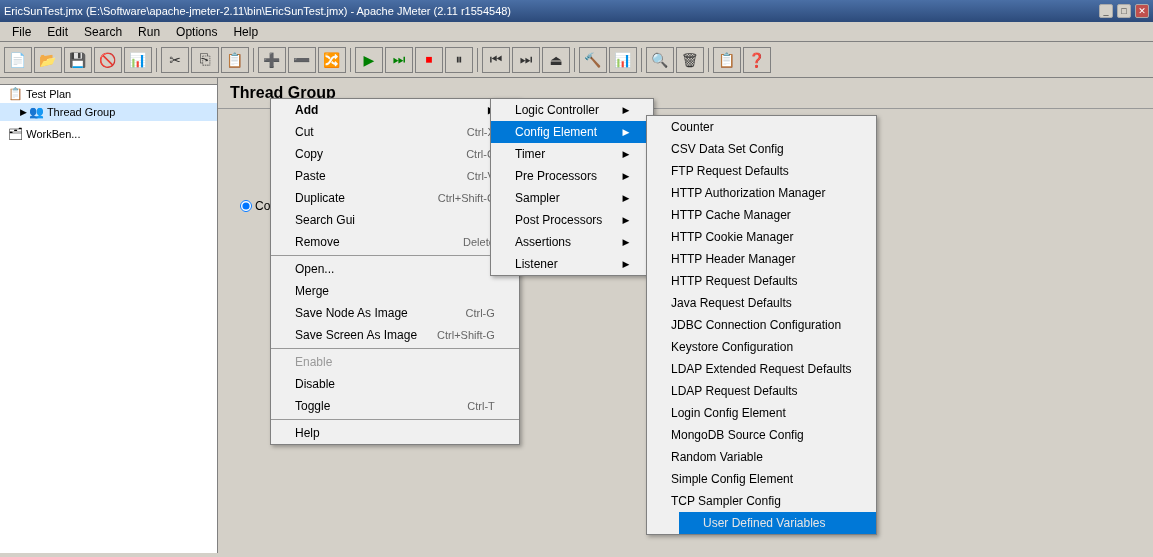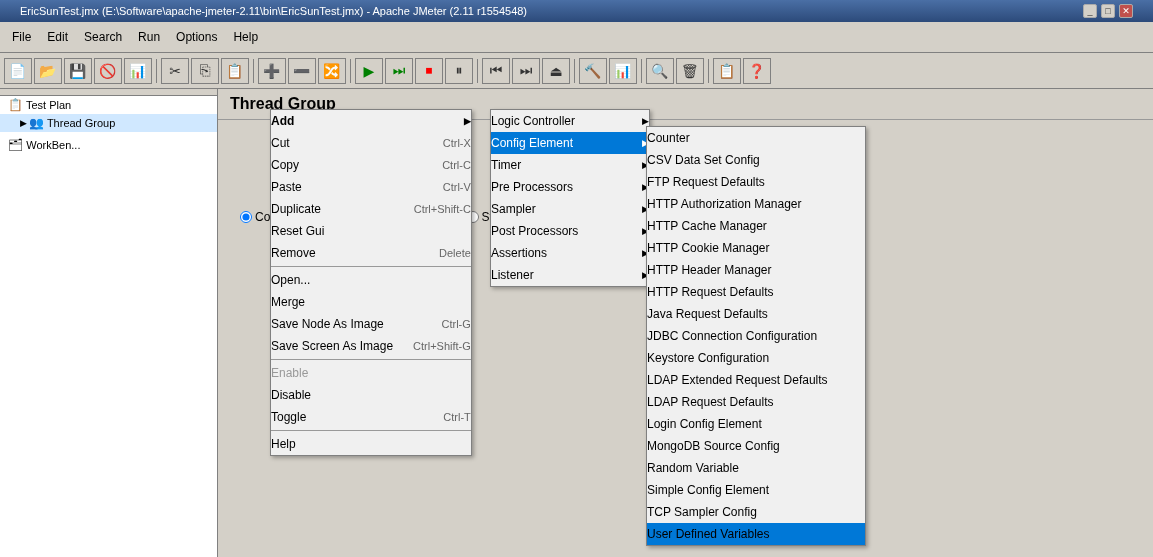--- a/index.html
+++ b/index.html
@@ -2,21 +2,21 @@
 <html><head>
   <meta charset="utf-8">
   <style>
     * { margin: 0; padding: 0; box-sizing: border-box; }
     body { font-family: 'Segoe UI', Tahoma, Geneva, Verdana, sans-serif; font-size: 12px; background: #d4d0c8; overflow: hidden; }
 
     
     .title-bar {
       background: linear-gradient(to bottom, #4a6fa5, #2c4a7a);
       color: white;
-      padding: 3px 20px;
+      padding: 3px 4px;
       font-size: 11px;
       display: flex;
       align-items: center;
       justify-content: space-between;
       height: 22px;
     }
     .title-bar-controls { display: flex; gap: 4px; }
     .title-btn {
       width: 14px; height: 14px; border: 1px solid #aaa;
       font-size: 9px; display: flex; align-items: center; justify-content: center;
@@ -26,21 +26,21 @@
     .title-btn.maximize { background: #d4d0c8; }
     .title-btn.close { background: #c0504d; color: white; }
 
     
     .menu-bar {
       background: #d4d0c8;
       border-bottom: 1px solid #808080;
       display: flex;
       align-items: center;
       padding: 4px 4px;
-      height: 31px;
+      height: 20px;
     }
     .menu-item {
       padding: 2px 8px;
       cursor: pointer;
       font-size: 12px;
       color: #000;
     }
 
     
     .toolbar {
@@ -142,21 +142,21 @@
       position: absolute;
       top: 20px;
       left: 52px;
       background: #f0f0f0;
       border: 1px solid #808080;
       box-shadow: 2px 2px 4px rgba(0,0,0,0.3);
       z-index: 100;
       min-width: 200px;
     }
     .ctx-item {
-      padding: 4px 0;
+      padding: 4px 24px;
       font-size: 12px;
       cursor: pointer;
       display: flex;
       justify-content: space-between;
       align-items: center;
       white-space: nowrap;
     }
     .ctx-item.disabled { color: #999; cursor: default; }
     .ctx-item.has-arrow::after { content: '▶'; font-size: 9px; margin-left: 20px; }
     .ctx-separator { border-top: 1px solid #999; margin: 2px 0; }
@@ -181,21 +181,22 @@
       top: 37px;
       left: 428px;
       background: #f0f0f0;
       border: 1px solid #808080;
       box-shadow: 2px 2px 4px rgba(0,0,0,0.3);
       z-index: 102;
       min-width: 220px;
     }
     .submenu-2 .ctx-item.selected {
       background: #0078d7;
-      color: #000000;
+      color: #e5e5e5;
+      margin-left: 32px;
     }
 
     
     .ctx-item.active { background: #0078d7; color: #ffffff; }
   </style>
 </head>
 <body>
 
 <div class="title-bar">
   <span>EricSunTest.jmx (E:\Software\apache-jmeter-2.11\bin\EricSunTest.jmx) - Apache JMeter (2.11 r1554548)</span>
@@ -301,21 +302,21 @@
         <input type="text" class="forever-input" value="1" style="">
       </div>
     </div>
 
     <div class="context-menu">
       <div class="ctx-item has-arrow" style="font-weight:bold;">Add</div>
       <div class="ctx-item">Cut <span class="shortcut">Ctrl-X</span></div>
       <div class="ctx-item">Copy <span class="shortcut">Ctrl-C</span></div>
       <div class="ctx-item">Paste <span class="shortcut">Ctrl-V</span></div>
       <div class="ctx-item">Duplicate <span class="shortcut">Ctrl+Shift-C</span></div>
-      <div class="ctx-item">Reset Gui</div>
+      <div class="ctx-item">Search Gui</div>
       <div class="ctx-item">Remove <span class="shortcut">Delete</span></div>
       <div class="ctx-separator"></div>
       <div class="ctx-item">Open...</div>
       <div class="ctx-item">Merge</div>
       <div class="ctx-item">Save Node As Image <span class="shortcut">Ctrl-G</span></div>
       <div class="ctx-item">Save Screen As Image <span class="shortcut">Ctrl+Shift-G</span></div>
       <div class="ctx-separator"></div>
       <div class="ctx-item disabled">Enable</div>
       <div class="ctx-item">Disable</div>
       <div class="ctx-item">Toggle <span class="shortcut">Ctrl-T</span></div>

